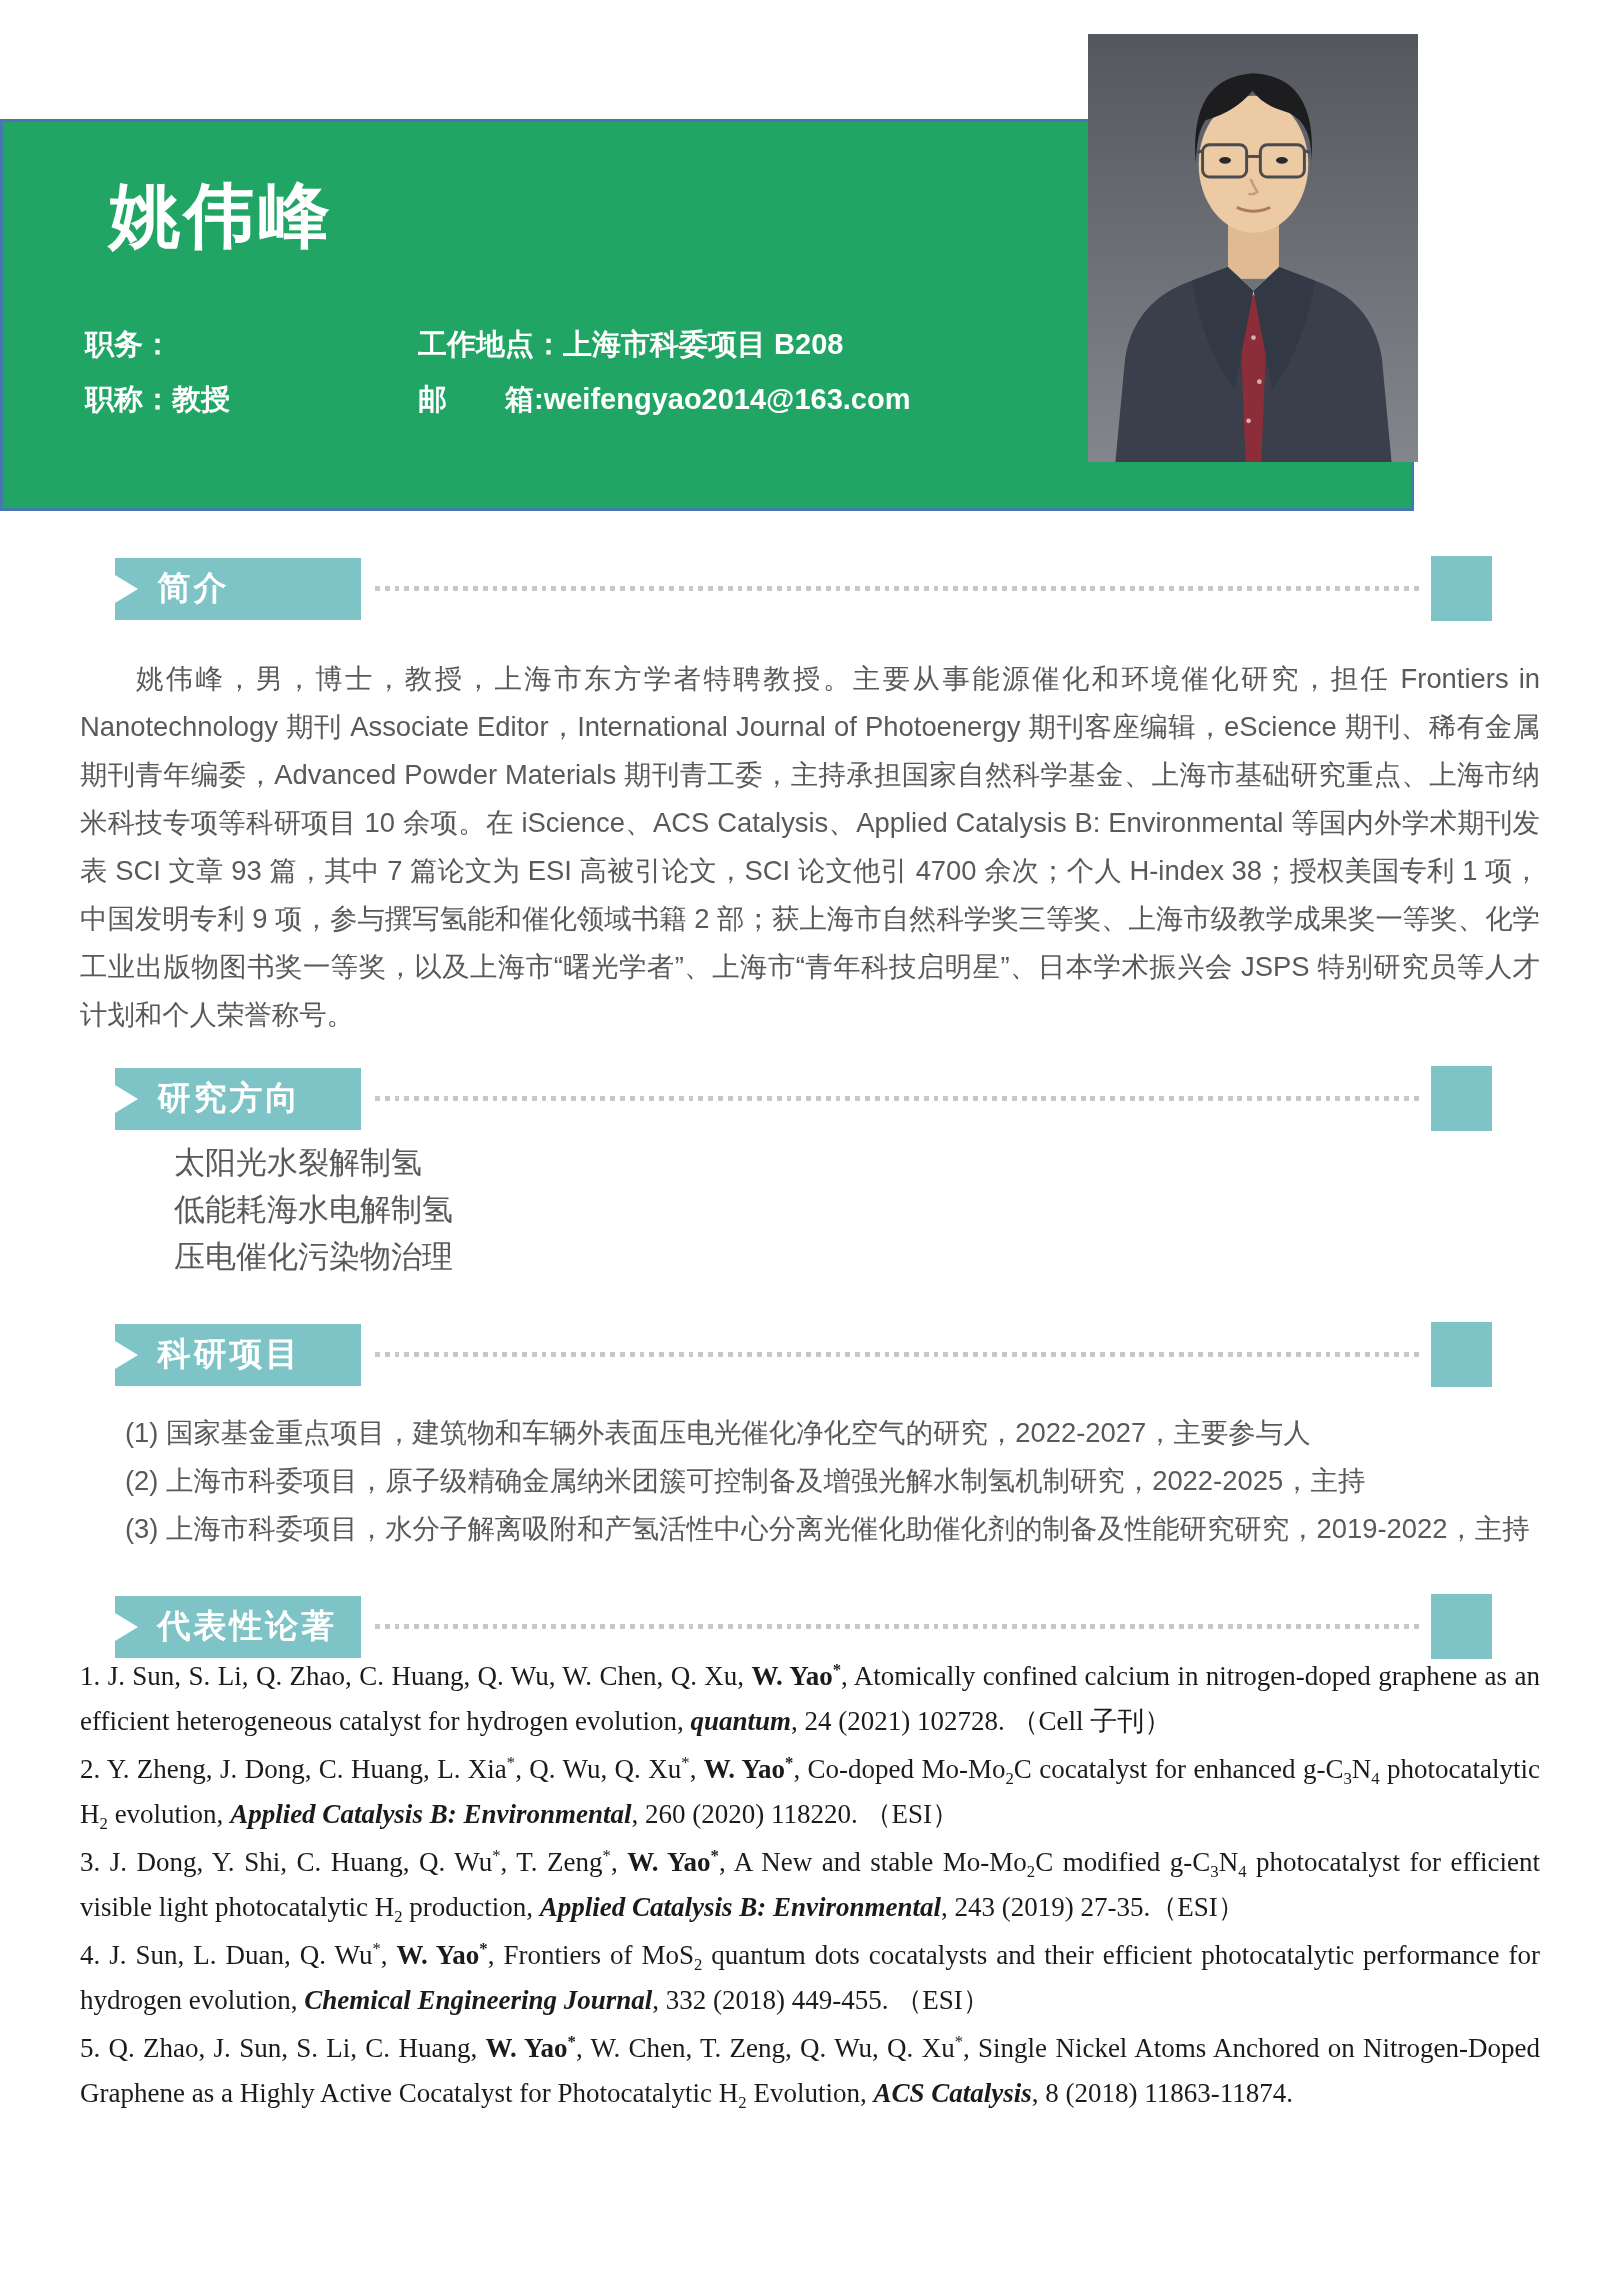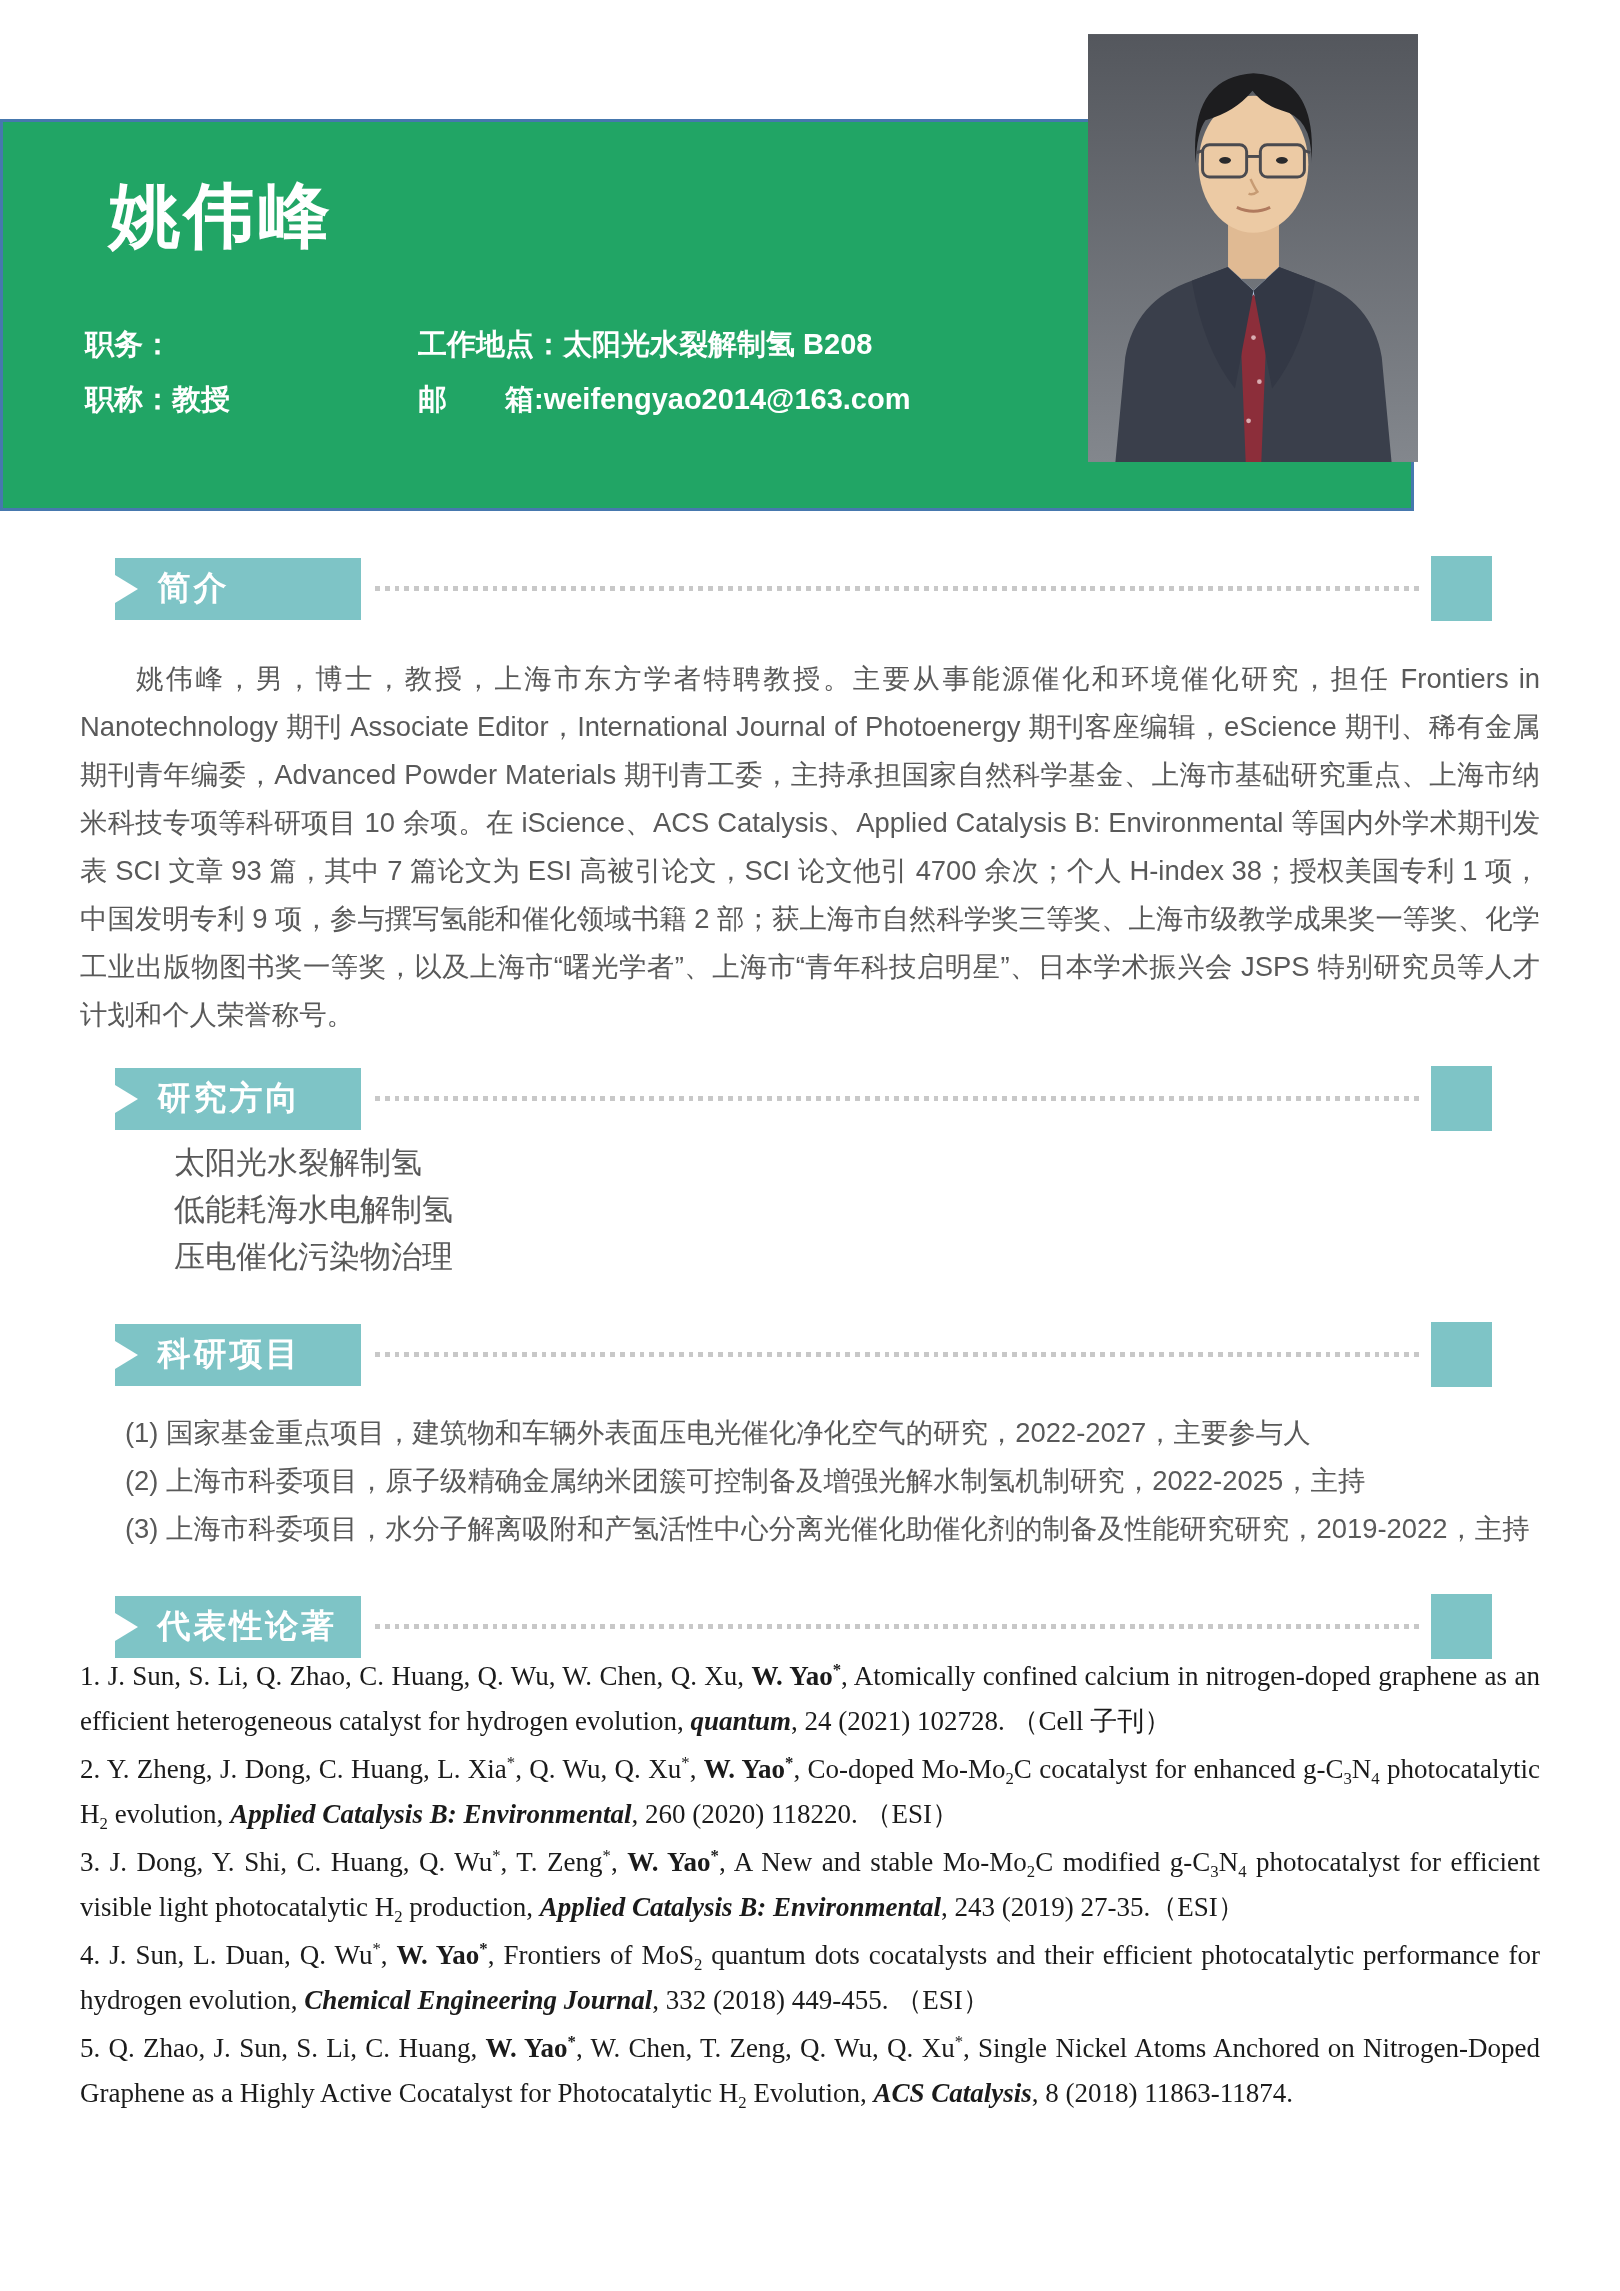--- a/index.html
+++ b/index.html
@@ -64,21 +64,21 @@
 <div>
 
   <div class="banner">
     <div class="prof-name">姚伟峰</div>
     <div class="info">
       <div class="info-row">
         <div class="cell-l">
           <span>职务：</span><span></span>
         </div>
         <div class="cell-r">
-          <span>工作地点：</span><span>太阳光水裂解制氢 B208</span>
+          <span>工作地点：</span><span>上海市科委项目 B208</span>
         </div>
       </div>
       <div class="info-row">
         <div class="cell-l">
           <span>职称：</span><span>教授</span>
         </div>
         <div class="cell-r">
           <span>邮　　箱:</span><span>weifengyao2014@163.com</span>
         </div>
       </div>

